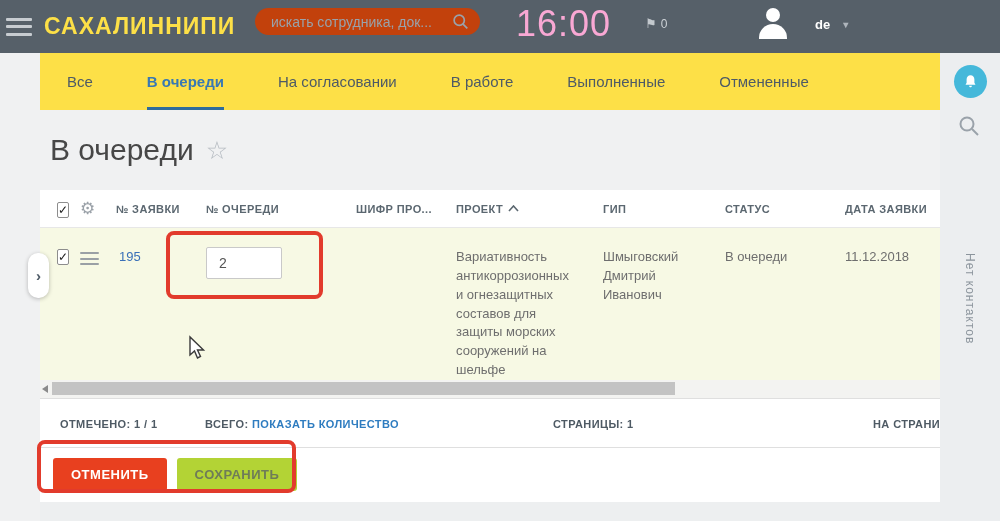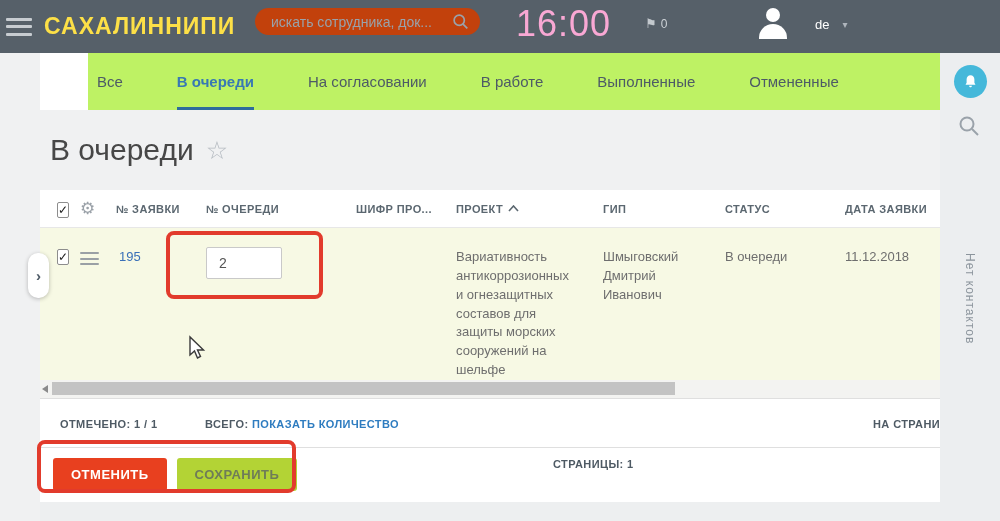--- a/index.html
+++ b/index.html
@@ -14,30 +14,30 @@
   .searchpill { position:absolute; left:255px; top:8px; width:225px; height:27px; background:#c2410c; border-radius:16px; display:flex; align-items:center; padding:0 12px 0 16px; }
   .searchpill input { flex:1; background:transparent; border:none; outline:none; color:#cfd4d8; font-size:14px; font-family:"Liberation Sans",sans-serif; }
   .searchpill input::placeholder { color:#99a2ab; }
   .mag { width:17px; height:17px; flex:0 0 auto; }
   .clock { position:absolute; left:516px; top:3px; font-size:36px; font-weight:200; color:#f9a8d4; letter-spacing:1px; }
   .flagbox { position:absolute; left:645px; top:16px; color:#c3c9ce; font-size:13px; display:flex; align-items:center; gap:4px; }
   .flagbox .cnt { font-size:12px; color:#cdd2d7; }
   .avatar { position:absolute; left:758px; top:8px; width:30px; height:34px; }
   .av-head { width:14px; height:14px; background:#fff; border-radius:50%; margin:0 auto; }
   .av-body { width:28px; height:15px; background:#fff; border-radius:14px 14px 0 0; margin:2px auto 0; }
-  .lang { position:absolute; left:815px; top:17px; color:#fff; font-size:13px; font-weight:normal; display:flex; align-items:center; gap:13px; cursor:pointer; }
+  .lang { position:absolute; left:815px; top:17px; color:#fff; font-size:13px; font-weight:bold; display:flex; align-items:center; gap:13px; cursor:pointer; }
   .lang .caret { color:#aeb5bc; font-size:10px; }
 
   
   .left-gutter { position:absolute; left:0; top:53px; width:40px; height:468px; background:#f0f1f2; }
   .right-rail { position:absolute; left:940px; top:53px; width:60px; height:468px; background:#eceef0; }
   .content { position:absolute; left:40px; top:53px; width:900px; height:468px; background:#fff; }
 
   
-  .tabs { height:57px; background:#bef264; display:flex; align-items:stretch; padding-left:9px;margin-left:48px; }
+  .tabs { height:57px; background:#fde047; display:flex; align-items:stretch; padding-left:27px; }
   .tab { display:flex; align-items:center; margin-right:54px; font-size:15px; color:#4d5a66; cursor:pointer; border-bottom:3px solid transparent; padding-top:3px; }
   .tab.active { color:#3878b4; font-weight:bold; border-bottom-color:#2e6c9c; }
 
   
   .title-sec { height:80px; background:#f0f1f2; display:flex; align-items:center; padding-left:10px; }
   .page-title { font-size:30px; font-weight:300; color:#474747; }
   .fav-star { font-size:25px; color:#b6bcc2; margin-left:12px; cursor:pointer; }
 
   
   .grid { display:grid; grid-template-columns:36px 40px 90px 150px 100px 147px 122px 120px 93px; }
@@ -58,21 +58,21 @@
 
   .hscroll { height:18px; background:#f3f3f1; position:relative; }
   .hs-arrow { position:absolute; left:2px; top:5px; width:0; height:0; border-top:4px solid transparent; border-bottom:4px solid transparent; border-right:6px solid #8b8b8b; cursor:pointer; }
   .hs-thumb { position:absolute; left:12px; top:2px; width:623px; height:13px; background:#c3c3c3; cursor:pointer; }
 
   
   .pager { height:50px; background:#fff; border-top:1px solid #dfdfdf; border-bottom:1px solid #dfdfdf; position:relative; font-size:11px; font-weight:bold; color:#4e5a64; letter-spacing:.4px; }
   .pager .lbl { position:absolute; top:19px; white-space:nowrap; }
   .pg-marked { left:20px; }
   .pg-total { left:165px; }
-  .pg-pages { left:513px;margin-top:40px; }
+  .pg-pages { left:513px; }
   .pg-perpage { left:833px; width:67px; overflow:hidden; }
   .pglink { color:#2e7cc0; cursor:pointer; }
 
   
   .actions { height:54px; background:#fff; display:flex; align-items:center; gap:10px; padding-left:13px; }
   .btn { height:33px; border:none; border-radius:3px; font-size:13px; font-weight:bold; letter-spacing:.5px; padding:0 18px; cursor:pointer; font-family:"Liberation Sans",sans-serif; }
   .btn-save { background:#b3d335; color:#6f7c58; }
   .btn-cancel { background:#e8401f; color:#fff; }
   .bottom-strip { height:27px; background:#edeff0; }
 

